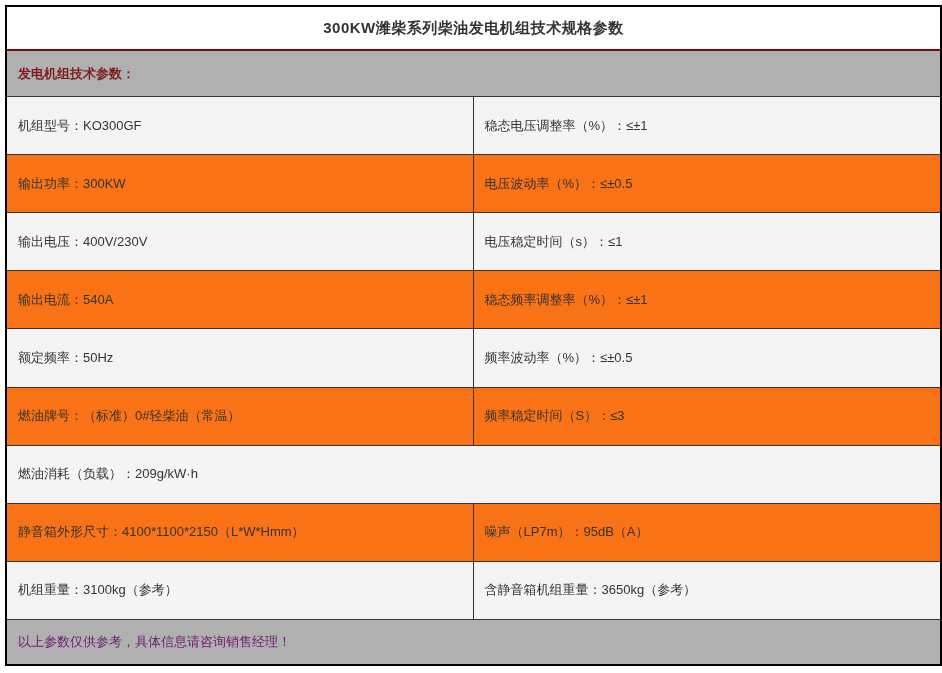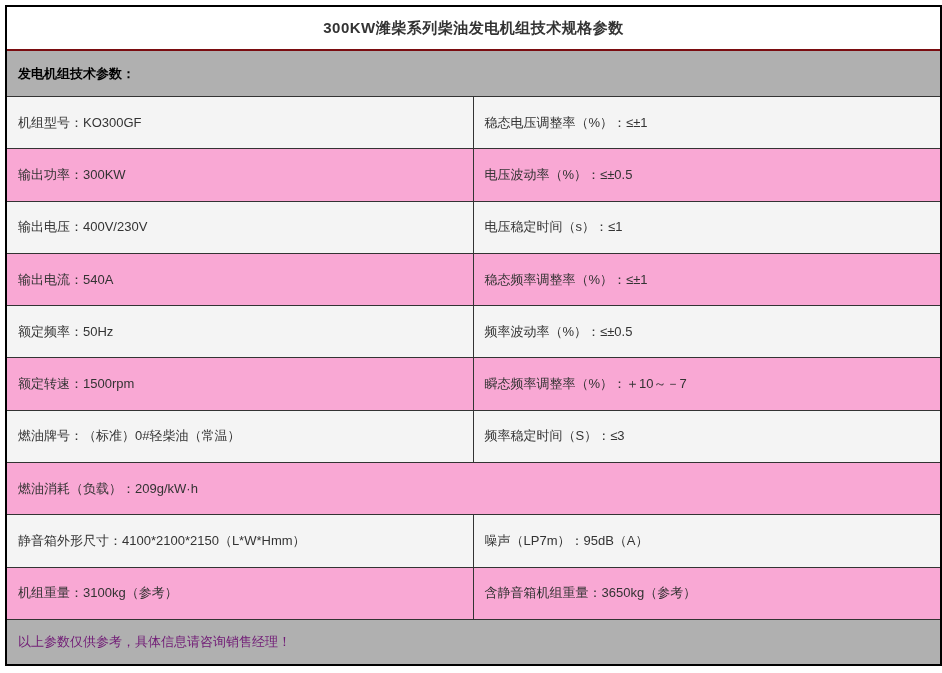--- a/index.html
+++ b/index.html
@@ -37,34 +37,34 @@
   }
   .section-header {
     flex: 0 0 46px;
     box-sizing: border-box;
     background: #b0b0b0;
     display: flex;
     align-items: center;
     padding: 0 11px;
     font-size: 13px;
     font-weight: bold;
-    color: #000000;
+    color: #7f1d1d;
     border-bottom: 1px solid #333333;
   }
   .spec-table {
     flex: 1 1 auto;
     display: flex;
     flex-direction: column;
     border-radius: 10px;
   }
   .spec-row {
     flex: 1 1 auto;
     display: flex;
     border-bottom: 1px solid #333333;
-    background: #f9a8d4;
+    background: #f97316;
   }
   .spec-row:nth-child(odd) {
     background: #f4f4f4;
   }
   .spec-cell {
     box-sizing: border-box;
     width: 50%;
     display: flex;
     align-items: center;
     padding: 0 11px;
@@ -112,32 +112,28 @@
       </div>
       <div class="spec-row">
         <div class="spec-cell left">输出电流：540A</div>
         <div class="spec-cell right">稳态频率调整率（%）：≤±1</div>
       </div>
       <div class="spec-row">
         <div class="spec-cell left">额定频率：50Hz</div>
         <div class="spec-cell right">频率波动率（%）：≤±0.5</div>
       </div>
       <div class="spec-row">
-        <div class="spec-cell left">额定转速：1500rpm</div>
-        <div class="spec-cell right">瞬态频率调整率（%）：＋10～－7</div>
-      </div>
-      <div class="spec-row">
         <div class="spec-cell left">燃油牌号：（标准）0#轻柴油（常温）</div>
         <div class="spec-cell right">频率稳定时间（S）：≤3</div>
       </div>
       <div class="spec-row">
         <div class="spec-cell right">燃油消耗（负载）：209g/kW·h</div>
       </div>
       <div class="spec-row">
-        <div class="spec-cell left">静音箱外形尺寸：4100*2100*2150（L*W*Hmm）</div>
+        <div class="spec-cell left">静音箱外形尺寸：4100*1100*2150（L*W*Hmm）</div>
         <div class="spec-cell right">噪声（LP7m）：95dB（A）</div>
       </div>
       <div class="spec-row">
         <div class="spec-cell left">机组重量：3100kg（参考）</div>
         <div class="spec-cell right">含静音箱机组重量：3650kg（参考）</div>
       </div>
     </div>
 
     <div class="footer-bar">以上参数仅供参考，具体信息请咨询销售经理！</div>
 

